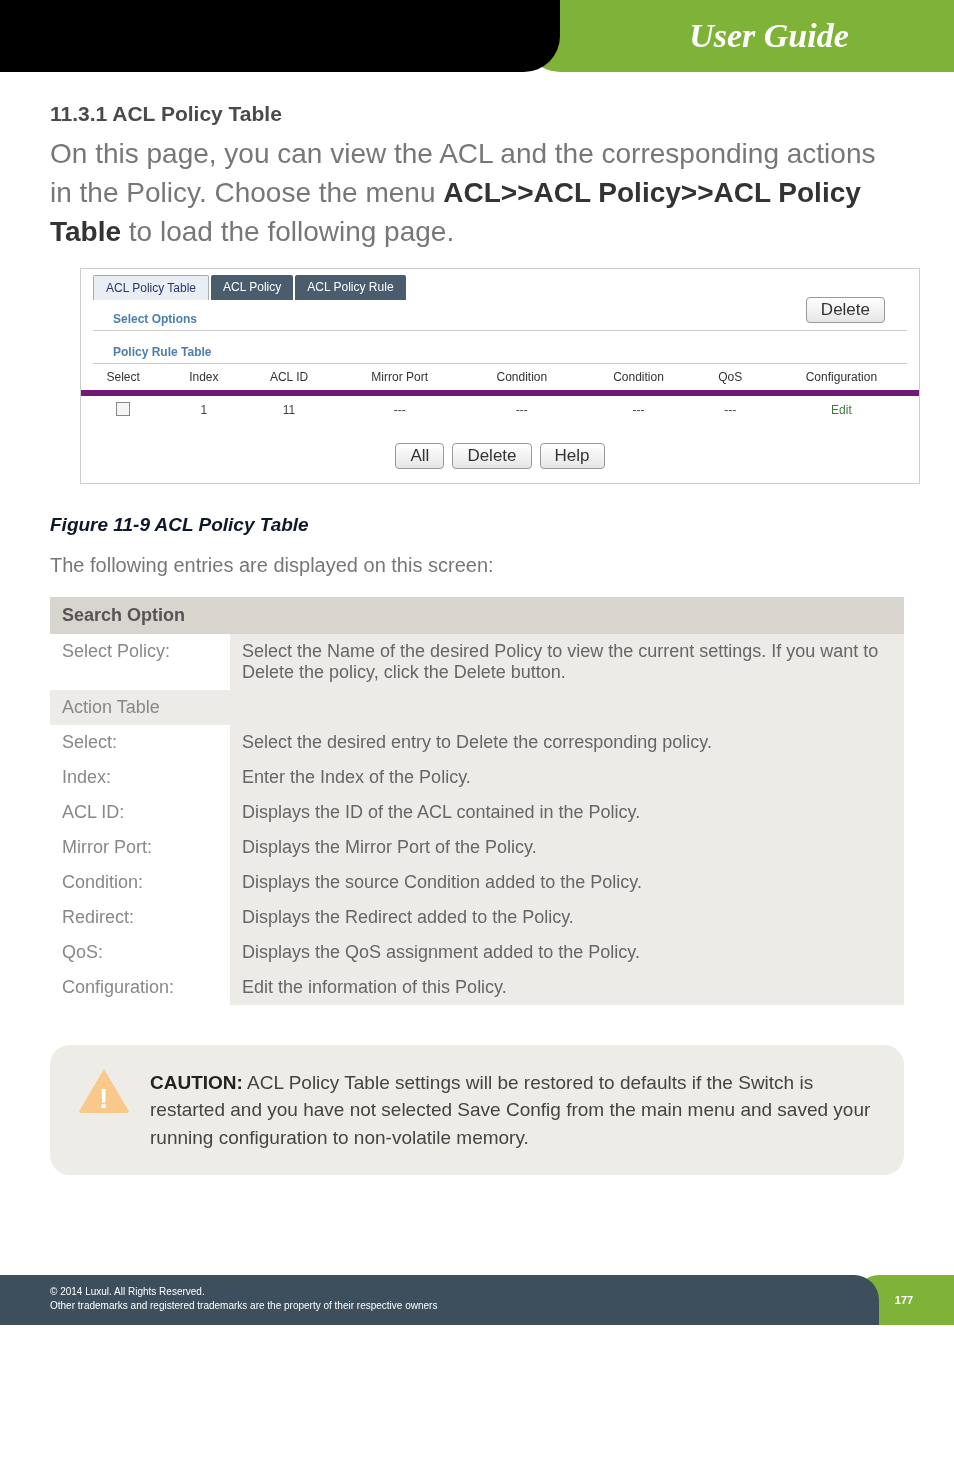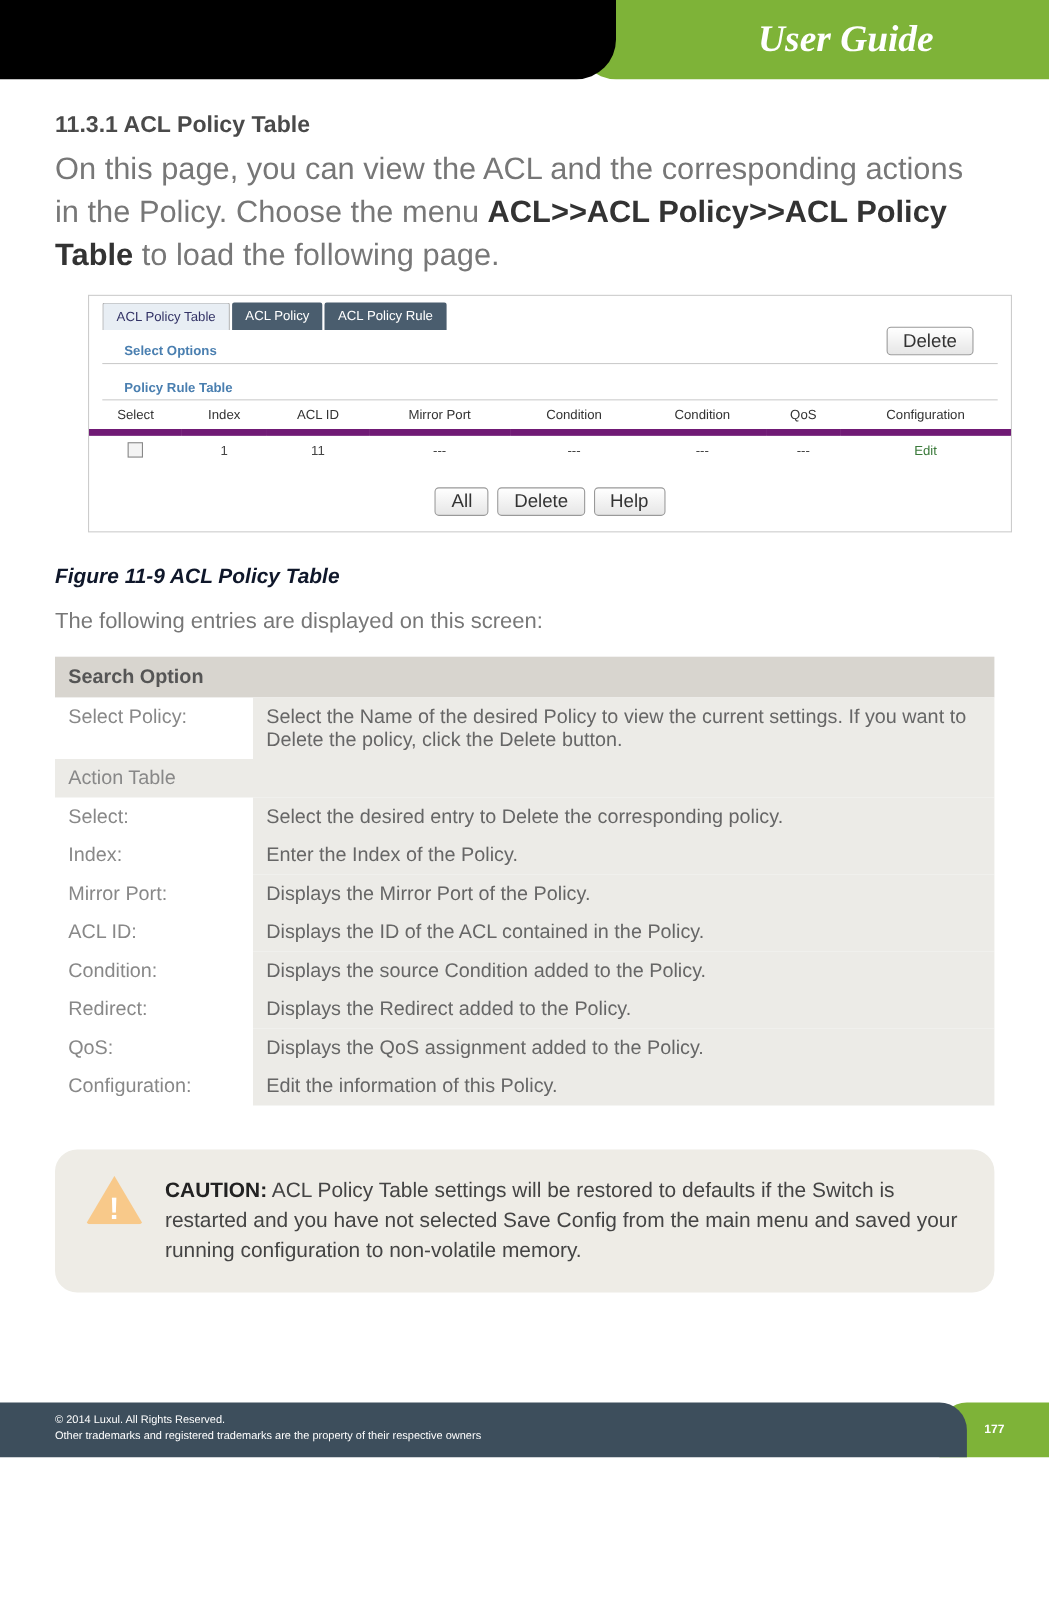--- a/index.html
+++ b/index.html
@@ -357,26 +357,26 @@
     </tr>
     <tr>
       <td class="label-cell">Select:</td>
       <td class="desc-cell">Select the desired entry to Delete the corresponding policy.</td>
     </tr>
     <tr>
       <td class="label-cell">Index:</td>
       <td class="desc-cell">Enter the Index of the Policy.</td>
     </tr>
     <tr>
+      <td class="label-cell">ACL ID:</td>
+      <td class="desc-cell">Displays the ID of the ACL contained in the Policy.</td>
+    </tr>
+    <tr>
       <td class="label-cell">Mirror Port:</td>
       <td class="desc-cell">Displays the Mirror Port of the Policy.</td>
-    </tr>
-    <tr>
-      <td class="label-cell">ACL ID:</td>
-      <td class="desc-cell">Displays the ID of the ACL contained in the Policy.</td>
     </tr>
     <tr>
       <td class="label-cell">Condition:</td>
       <td class="desc-cell">Displays the source Condition added to the Policy.</td>
     </tr>
     <tr>
       <td class="label-cell">Redirect:</td>
       <td class="desc-cell">Displays the Redirect added to the Policy.</td>
     </tr>
     <tr>

